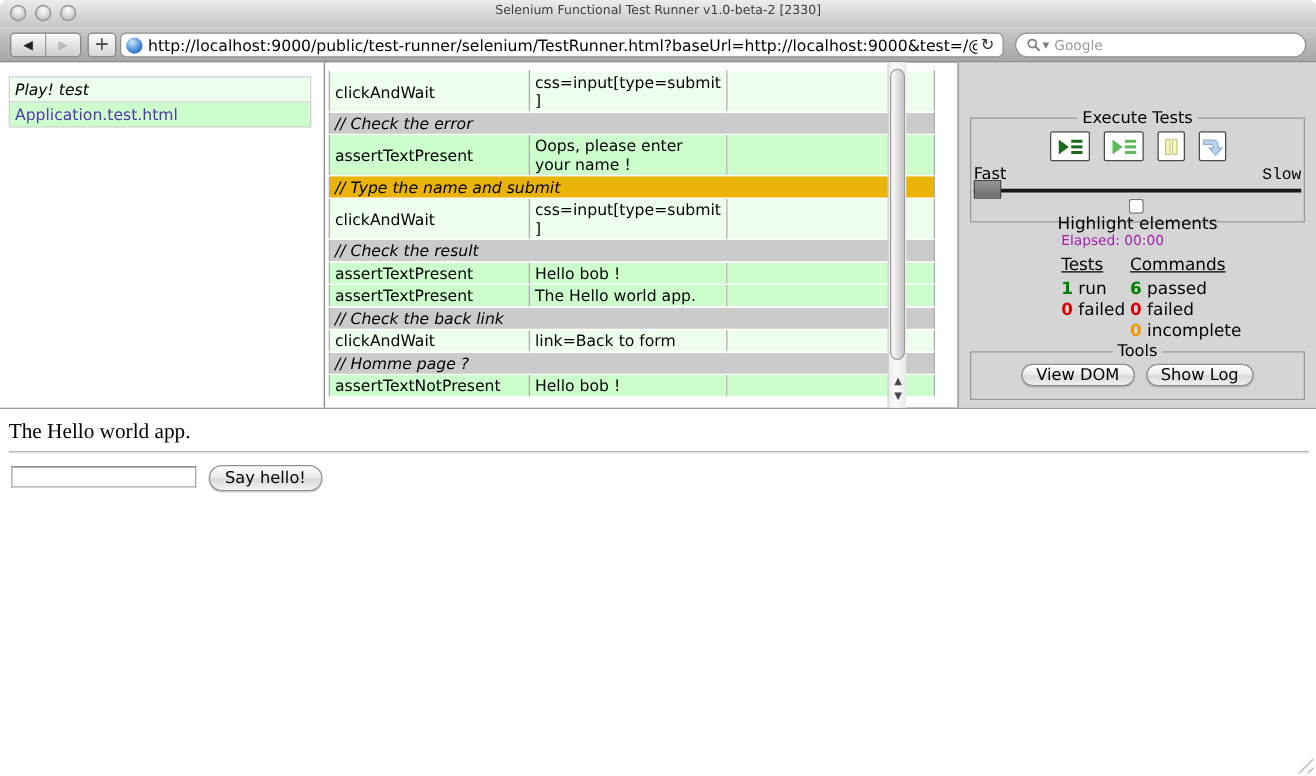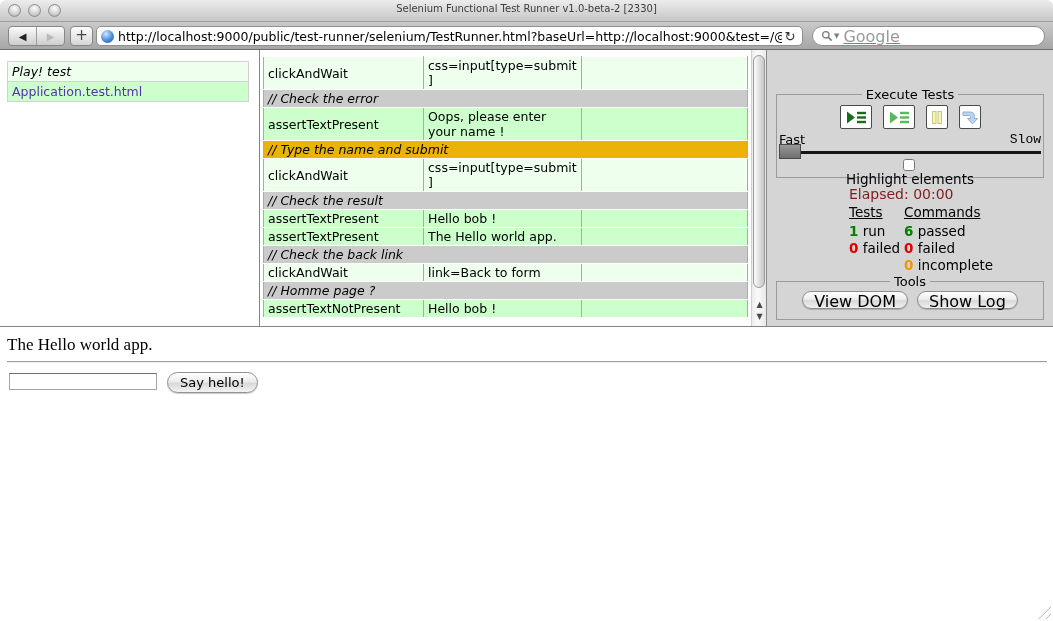--- a/index.html
+++ b/index.html
@@ -35,33 +35,33 @@
     background:radial-gradient(circle at 38% 30%, #d4e9ff, #5b9ce0 45%, #1d5fc0 85%); }
   .urltext { flex:1; border:none; outline:none; font-family:inherit; font-size:12.5px; color:#000;
     white-space:nowrap; overflow:hidden; background:transparent; }
   .reload { flex:0 0 16px; text-align:center; font-size:13px; color:#333; }
   .searchfield { position:absolute; left:812px; top:4px; width:233px; height:20px;
     background:#fff; border:1px solid #8f8f8f; border-radius:10px;
     display:flex; align-items:center; padding:0 8px; }
   .searchfield svg { flex:0 0 12px; }
   .search-caret { font-size:7px; color:#7d7d7d; margin:0 4px 0 1px; }
   .searchtext { flex:1; border:none; outline:none; background:transparent;
-    font-family:inherit; font-size:16px; color:#ec4899;text-decoration:underline; }
+    font-family:inherit; font-size:11px; color:#ec4899; }
   .searchtext::placeholder { color:#9a9a9a; }
 
   
   .frames { position:absolute; left:0; top:50px; width:1053px; height:277px; border-bottom:1px solid #848484; }
   .suite-frame { position:absolute; left:0; top:0; width:260px; height:276px;
     background:#fff; border-right:1px solid #848484; }
   .suite-table { position:absolute; left:7px; top:11px; width:242px; border-collapse:collapse; }
   .suite-table td { border:1px solid #d2d2d2; font-size:12.5px; padding:2px 4px; height:18px; }
   .suite-title-cell { font-style:italic; color:#000; }
   .suite-link { color:#5533aa; text-decoration:none; }
 
-  .test-frame { position:absolute; left:261px; top:0; width:505px; height:276px; background:#fff; }
+  .test-frame { position:absolute; left:261px; top:0; width:464px; height:276px; background:#fff; }
   .test-table { position:absolute; left:2px; top:6px; width:484px; border-collapse:collapse; table-layout:fixed; }
   .test-table col.c1 { width:160px; } .test-table col.c2 { width:158px; } .test-table col.c3 { width:166px; }
   .test-table td { font-size:12.5px; line-height:15px; padding:1px 4px; height:17px;
     border-left:1px solid #ababab; border-right:1px solid #ababab;
     border-top:1px solid #fff; border-bottom:1px solid #fff;
     overflow:hidden; word-wrap:break-word; }
   .test-table td.comment { font-style:italic; }
 
   
   .vscroll { position:absolute; right:0; top:0; width:15px; height:276px;
@@ -86,32 +86,32 @@
   .iconbtn.wide { width:32px; } .iconbtn.narrow { width:22px; }
   .speed-label { position:absolute; top:37px; font-size:13px; color:#000; }
   .speed-label.fast { left:2px; } .speed-label.slow { right:2px;font-family:Liberation Mono, monospace; }
   .slider-track { position:absolute; left:2px; right:2px; top:56px; height:3px; background:#161616; }
   .slider-thumb { position:absolute; left:2px; top:49px; width:22px; height:15px;
     background:linear-gradient(#989898,#6e6e6e); border:1px solid #4a4a4a; }
   .hl-row { position:absolute; left:0; right:0; top:64px; display:flex; justify-content:center; align-items:center;flex-direction:column; }
   .hl-row input { width:12px; height:12px; margin-right:2px; }
   .hl-row label { font-size:13.5px; }
 
-  .elapsed { position:absolute; left:82px; top:136px; font-size:14px; color:#7f1d1d; }
+  .elapsed { position:absolute; left:82px; top:136px; font-size:11px; color:#a21caf; }
   .stats { position:absolute; left:82px; top:154px; display:flex; }
   .stat-col { font-size:13.5px; }
   .stat-col.tests { width:55px; }
   .stat-head { font-weight:normal; text-decoration:underline; margin-bottom:4px; }
   .stat-row { margin-bottom:3px; line-height:14px; }
   .stat-num { font-weight:bold; }
 
   .fset.tools { top:231px; height:39px; }
   .tools-buttons { position:absolute; left:0; right:0; top:9px; display:flex; justify-content:center; gap:9px; }
   .aquabtn { height:18px; padding:0 11px; border:1px solid #8d8d8d; border-radius:9px;
-    background:linear-gradient(#ffffff,#ededed 45%,#d9d9d9 55%,#f0f0f0); font-size:16px;
+    background:linear-gradient(#ffffff,#ededed 45%,#d9d9d9 55%,#f0f0f0); font-size:13px;
     font-family:inherit; color:#000; box-shadow:0 1px 1px rgba(0,0,0,0.18); }
 
   
   .app-frame { position:absolute; left:0; top:328px; width:1053px; height:293px; background:#fff; }
   .app-heading { position:absolute; left:7px; top:7px; font-family:"Liberation Serif",serif; font-size:17px; color:#000; }
   .app-hr { position:absolute; left:7px; right:6px; top:33px; height:2px;
     border-top:1px solid #9e9e9e; border-bottom:1px solid #efefef; }
   .name-input { position:absolute; left:9px; top:45px; width:148px; height:17px;
     border:1px solid #a5a5a5; border-top-color:#6f6f6f; background:#fff; font-family:inherit; font-size:12px; padding:0 3px; }
   .say-btn { position:absolute; left:167px; top:44px; height:21px; padding:0 12px;

